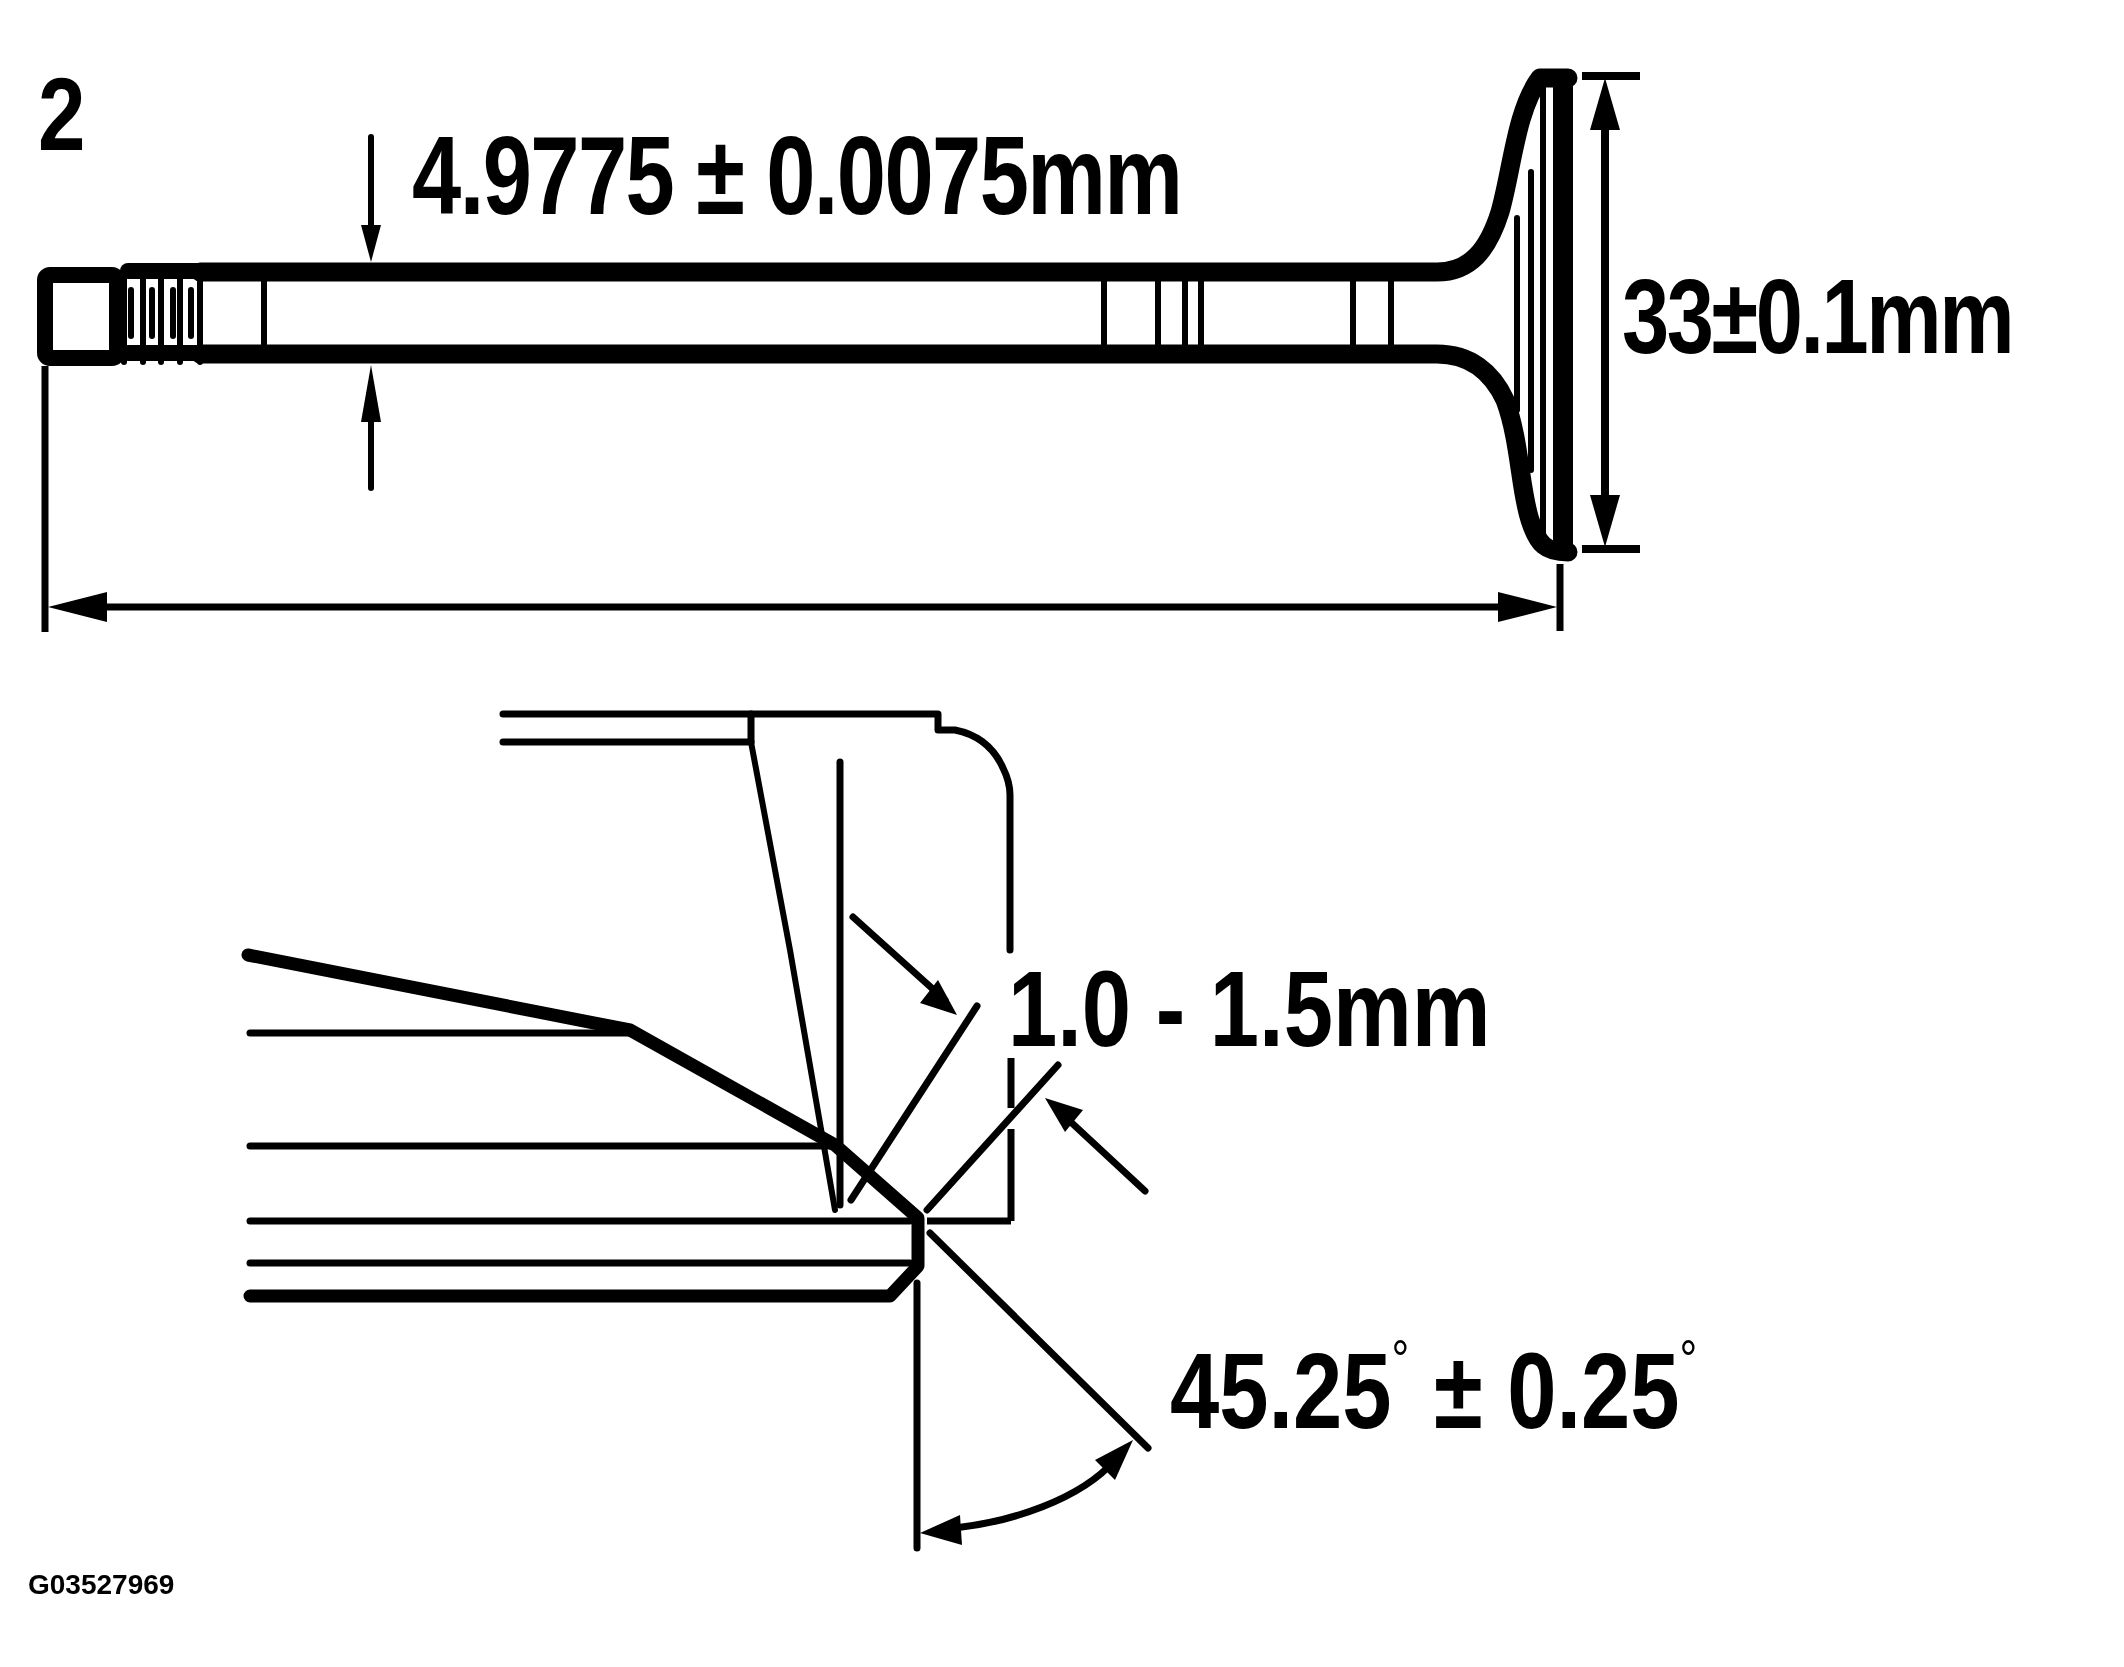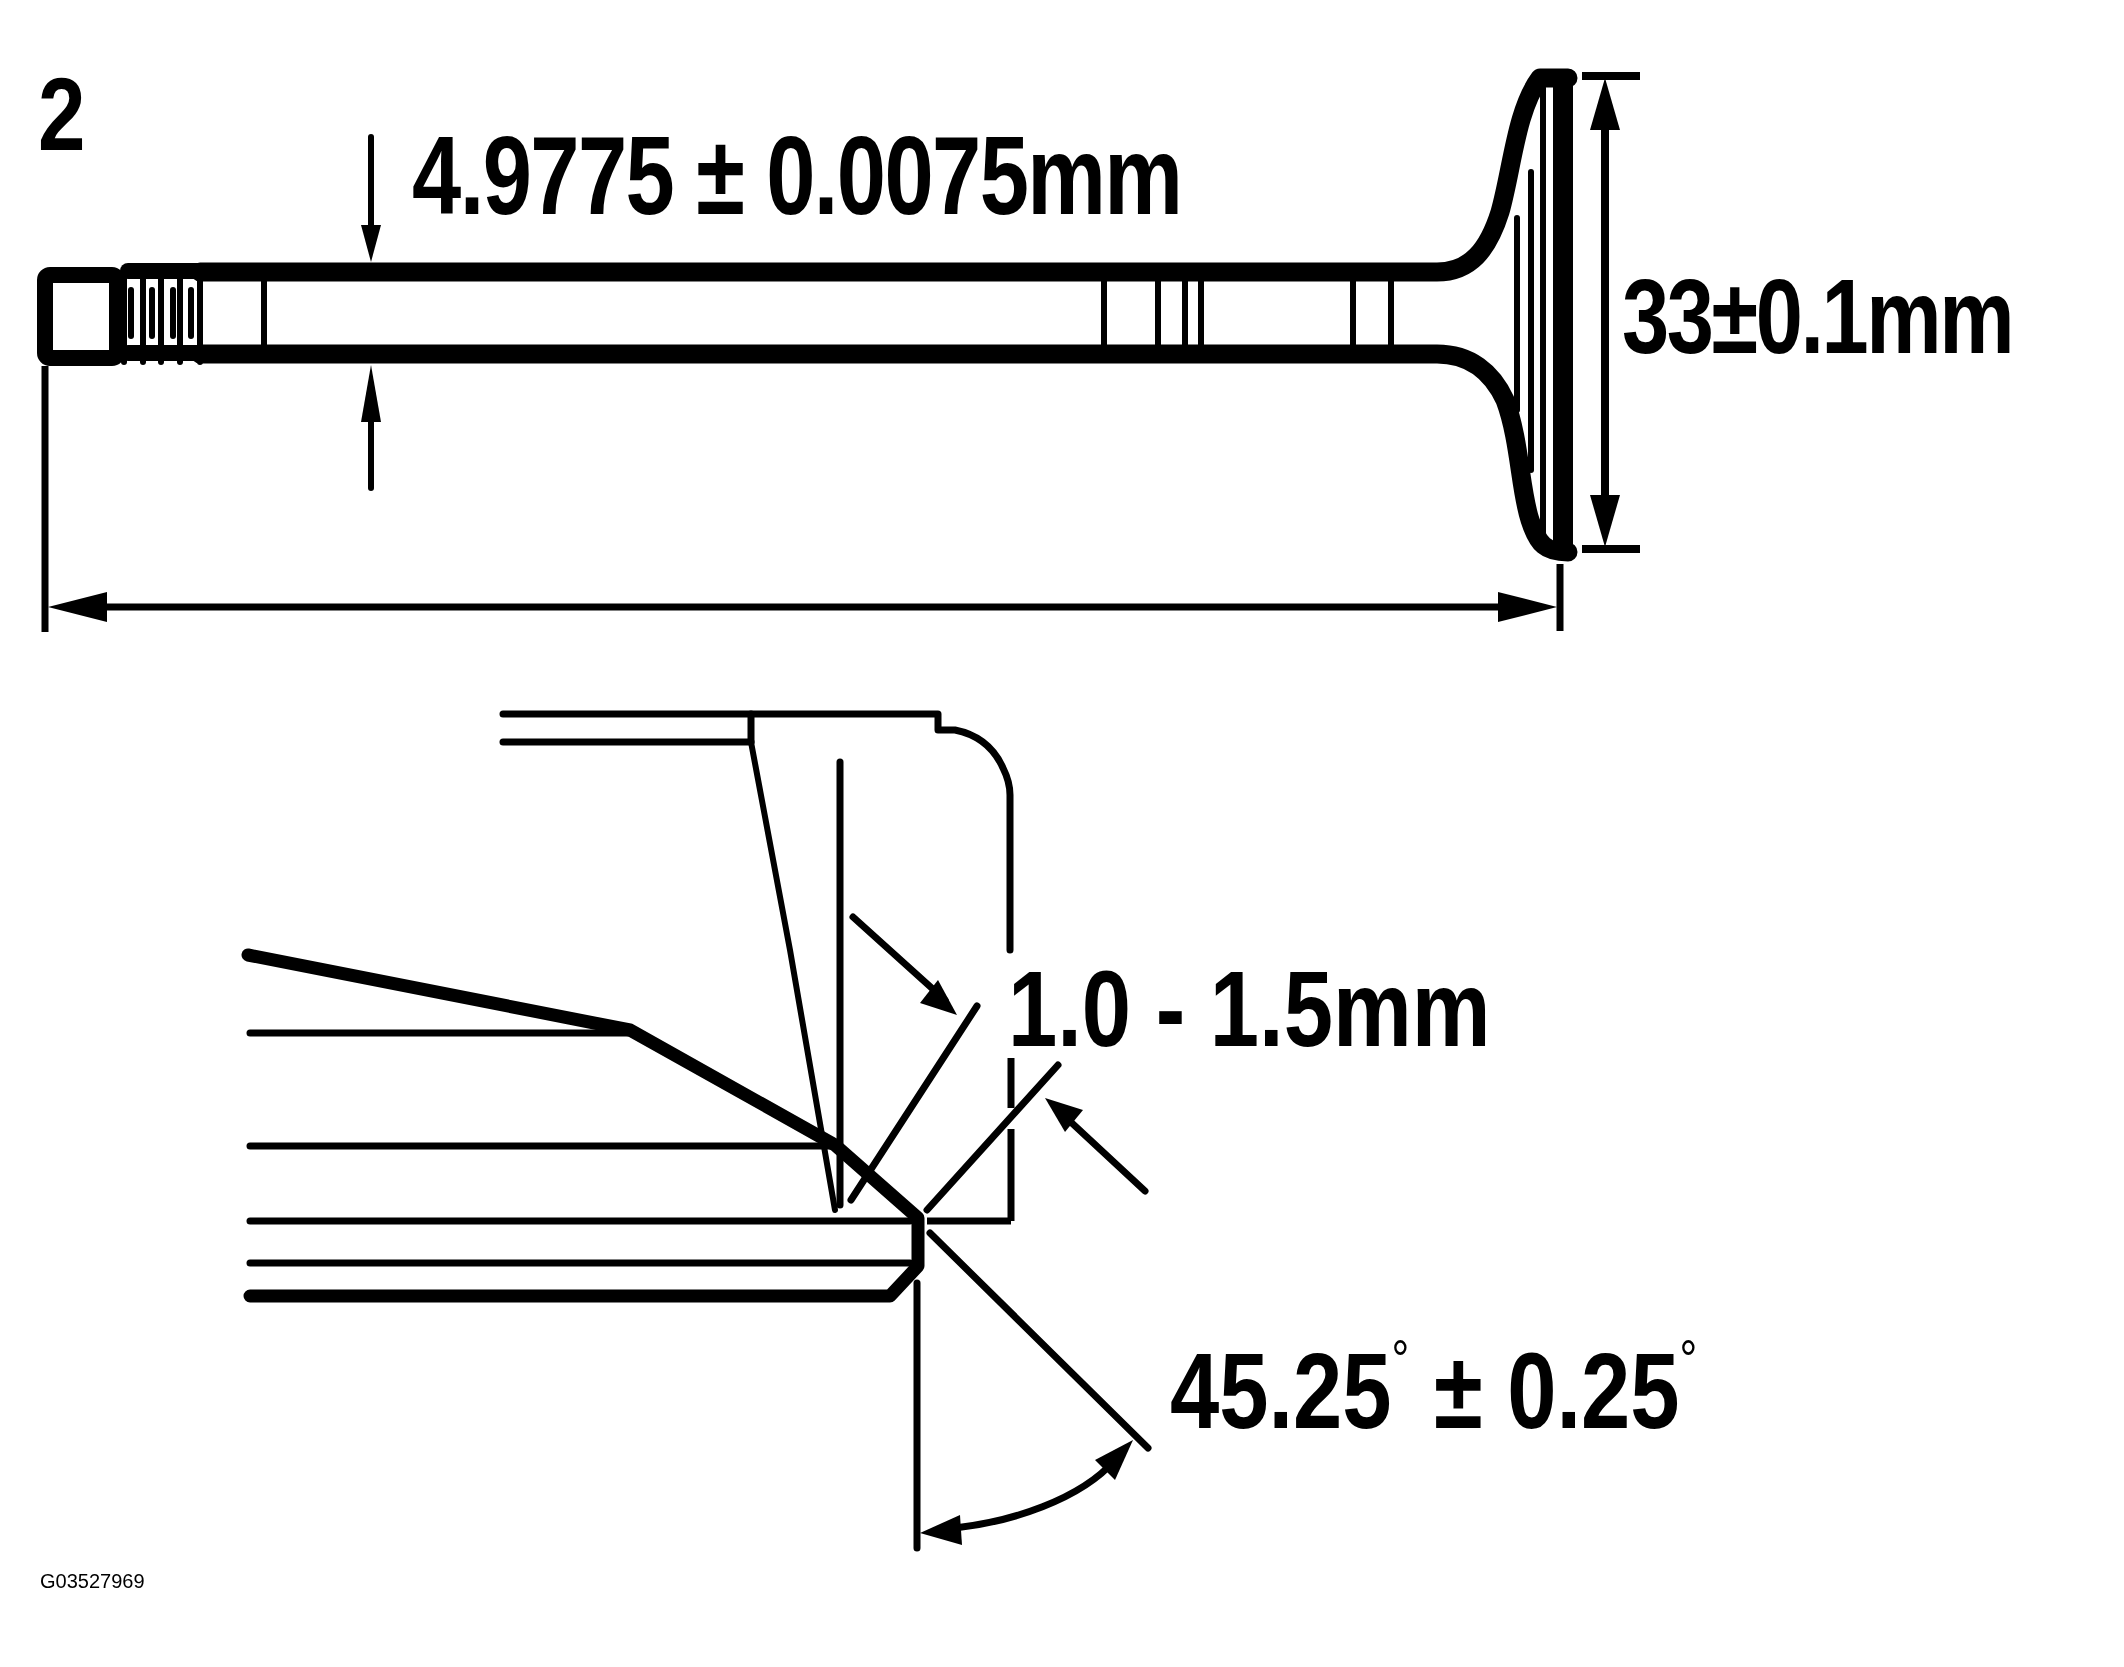--- a/index.html
+++ b/index.html
@@ -12,21 +12,21 @@
     color: #000000;
     white-space: nowrap;
     line-height: 1;
     transform-origin: left top;
   }
   #fig-number { left: 38px; top: 62px; font-size: 104px; transform: scaleX(0.82); }
   #stem-dia { left: 412px; top: 120px; font-size: 112px; transform: scaleX(0.79); letter-spacing: -2px; }
   #head-dia { left: 1622px; top: 263px; font-size: 106px; transform: scaleX(0.80); letter-spacing: -3px; }
   #margin-spec { left: 1008px; top: 955px; font-size: 108px; transform: scaleX(0.82); }
   #angle-spec { left: 1170px; top: 1337px; font-size: 108px; transform: scaleX(0.82); }
-  #figure-code { left: 40px; top: 1571px; font-size: 20px; font-weight: normal; }
+  #figure-code { left: 28px; top: 1571px; font-size: 28px; font-weight: bold; }
   .deg { font-size: 0.5em; vertical-align: top; position: relative; top: -0.1em; font-weight: normal; }
 </style>
 </head>
 <body>
 
 <svg id="canvas" viewBox="0 0 2124 1667" xmlns="http://www.w3.org/2000/svg">
   <g fill="none" stroke="#000" stroke-linecap="round" stroke-linejoin="round">
 
     <g>
 

